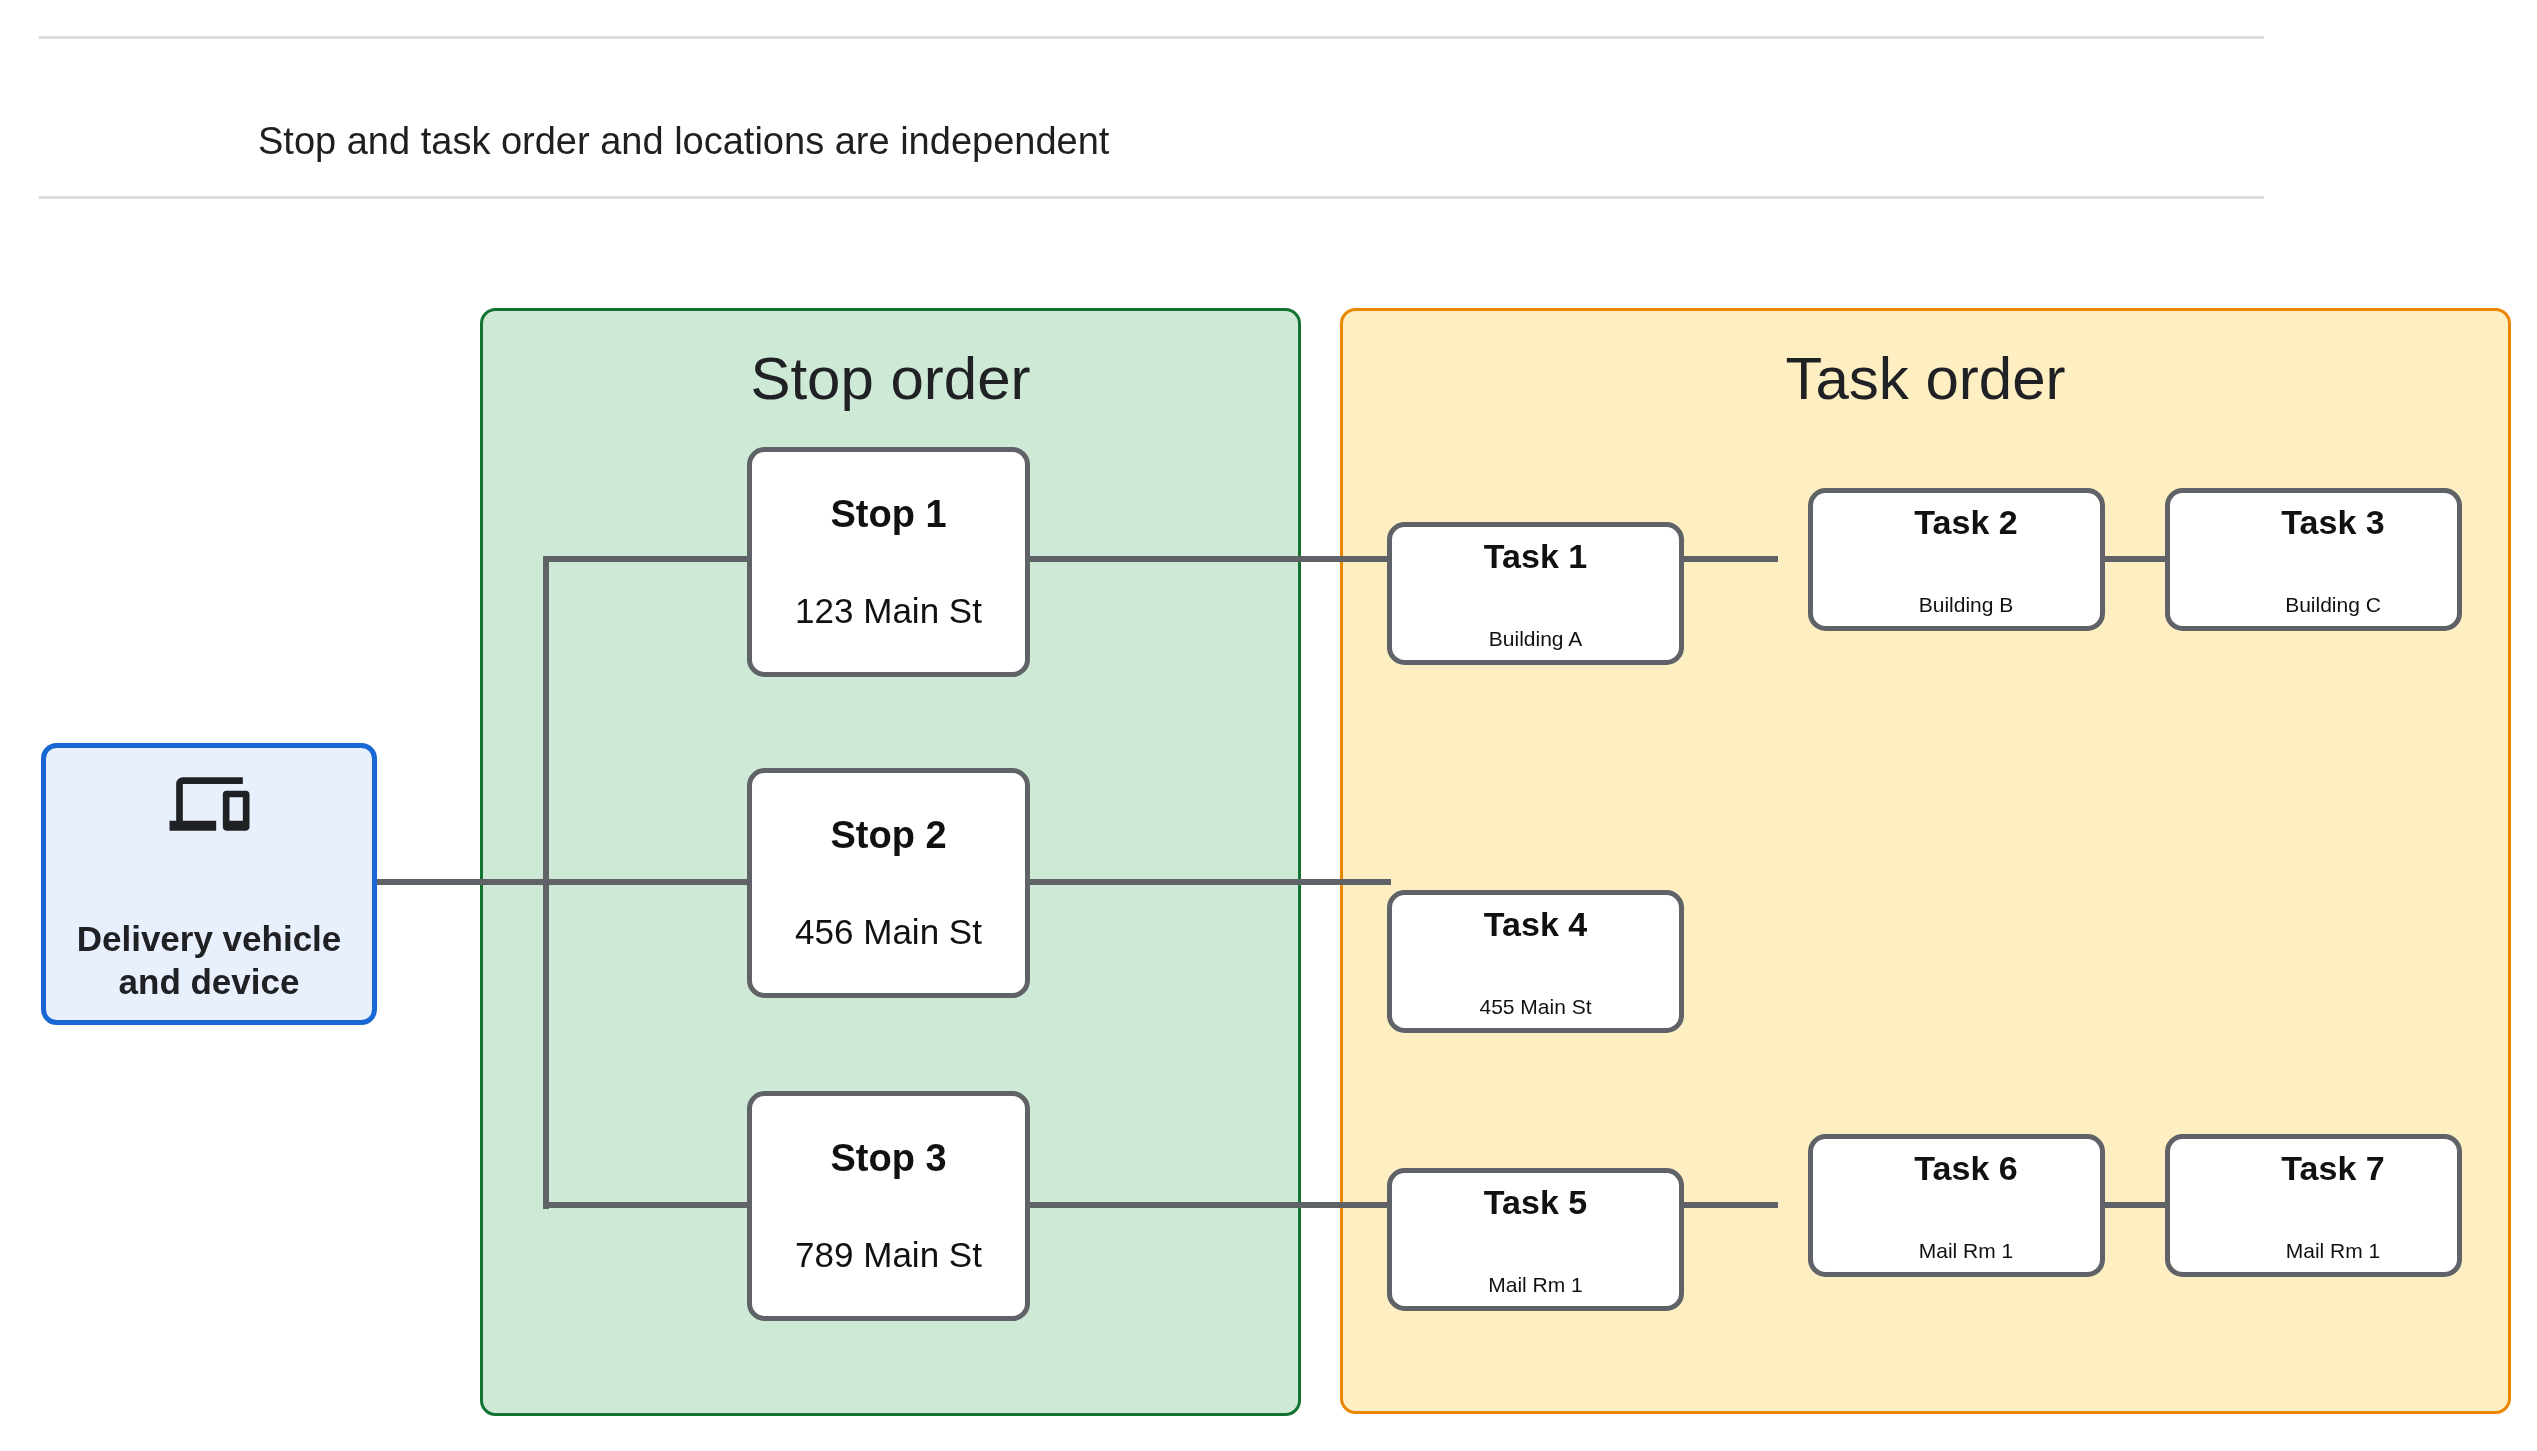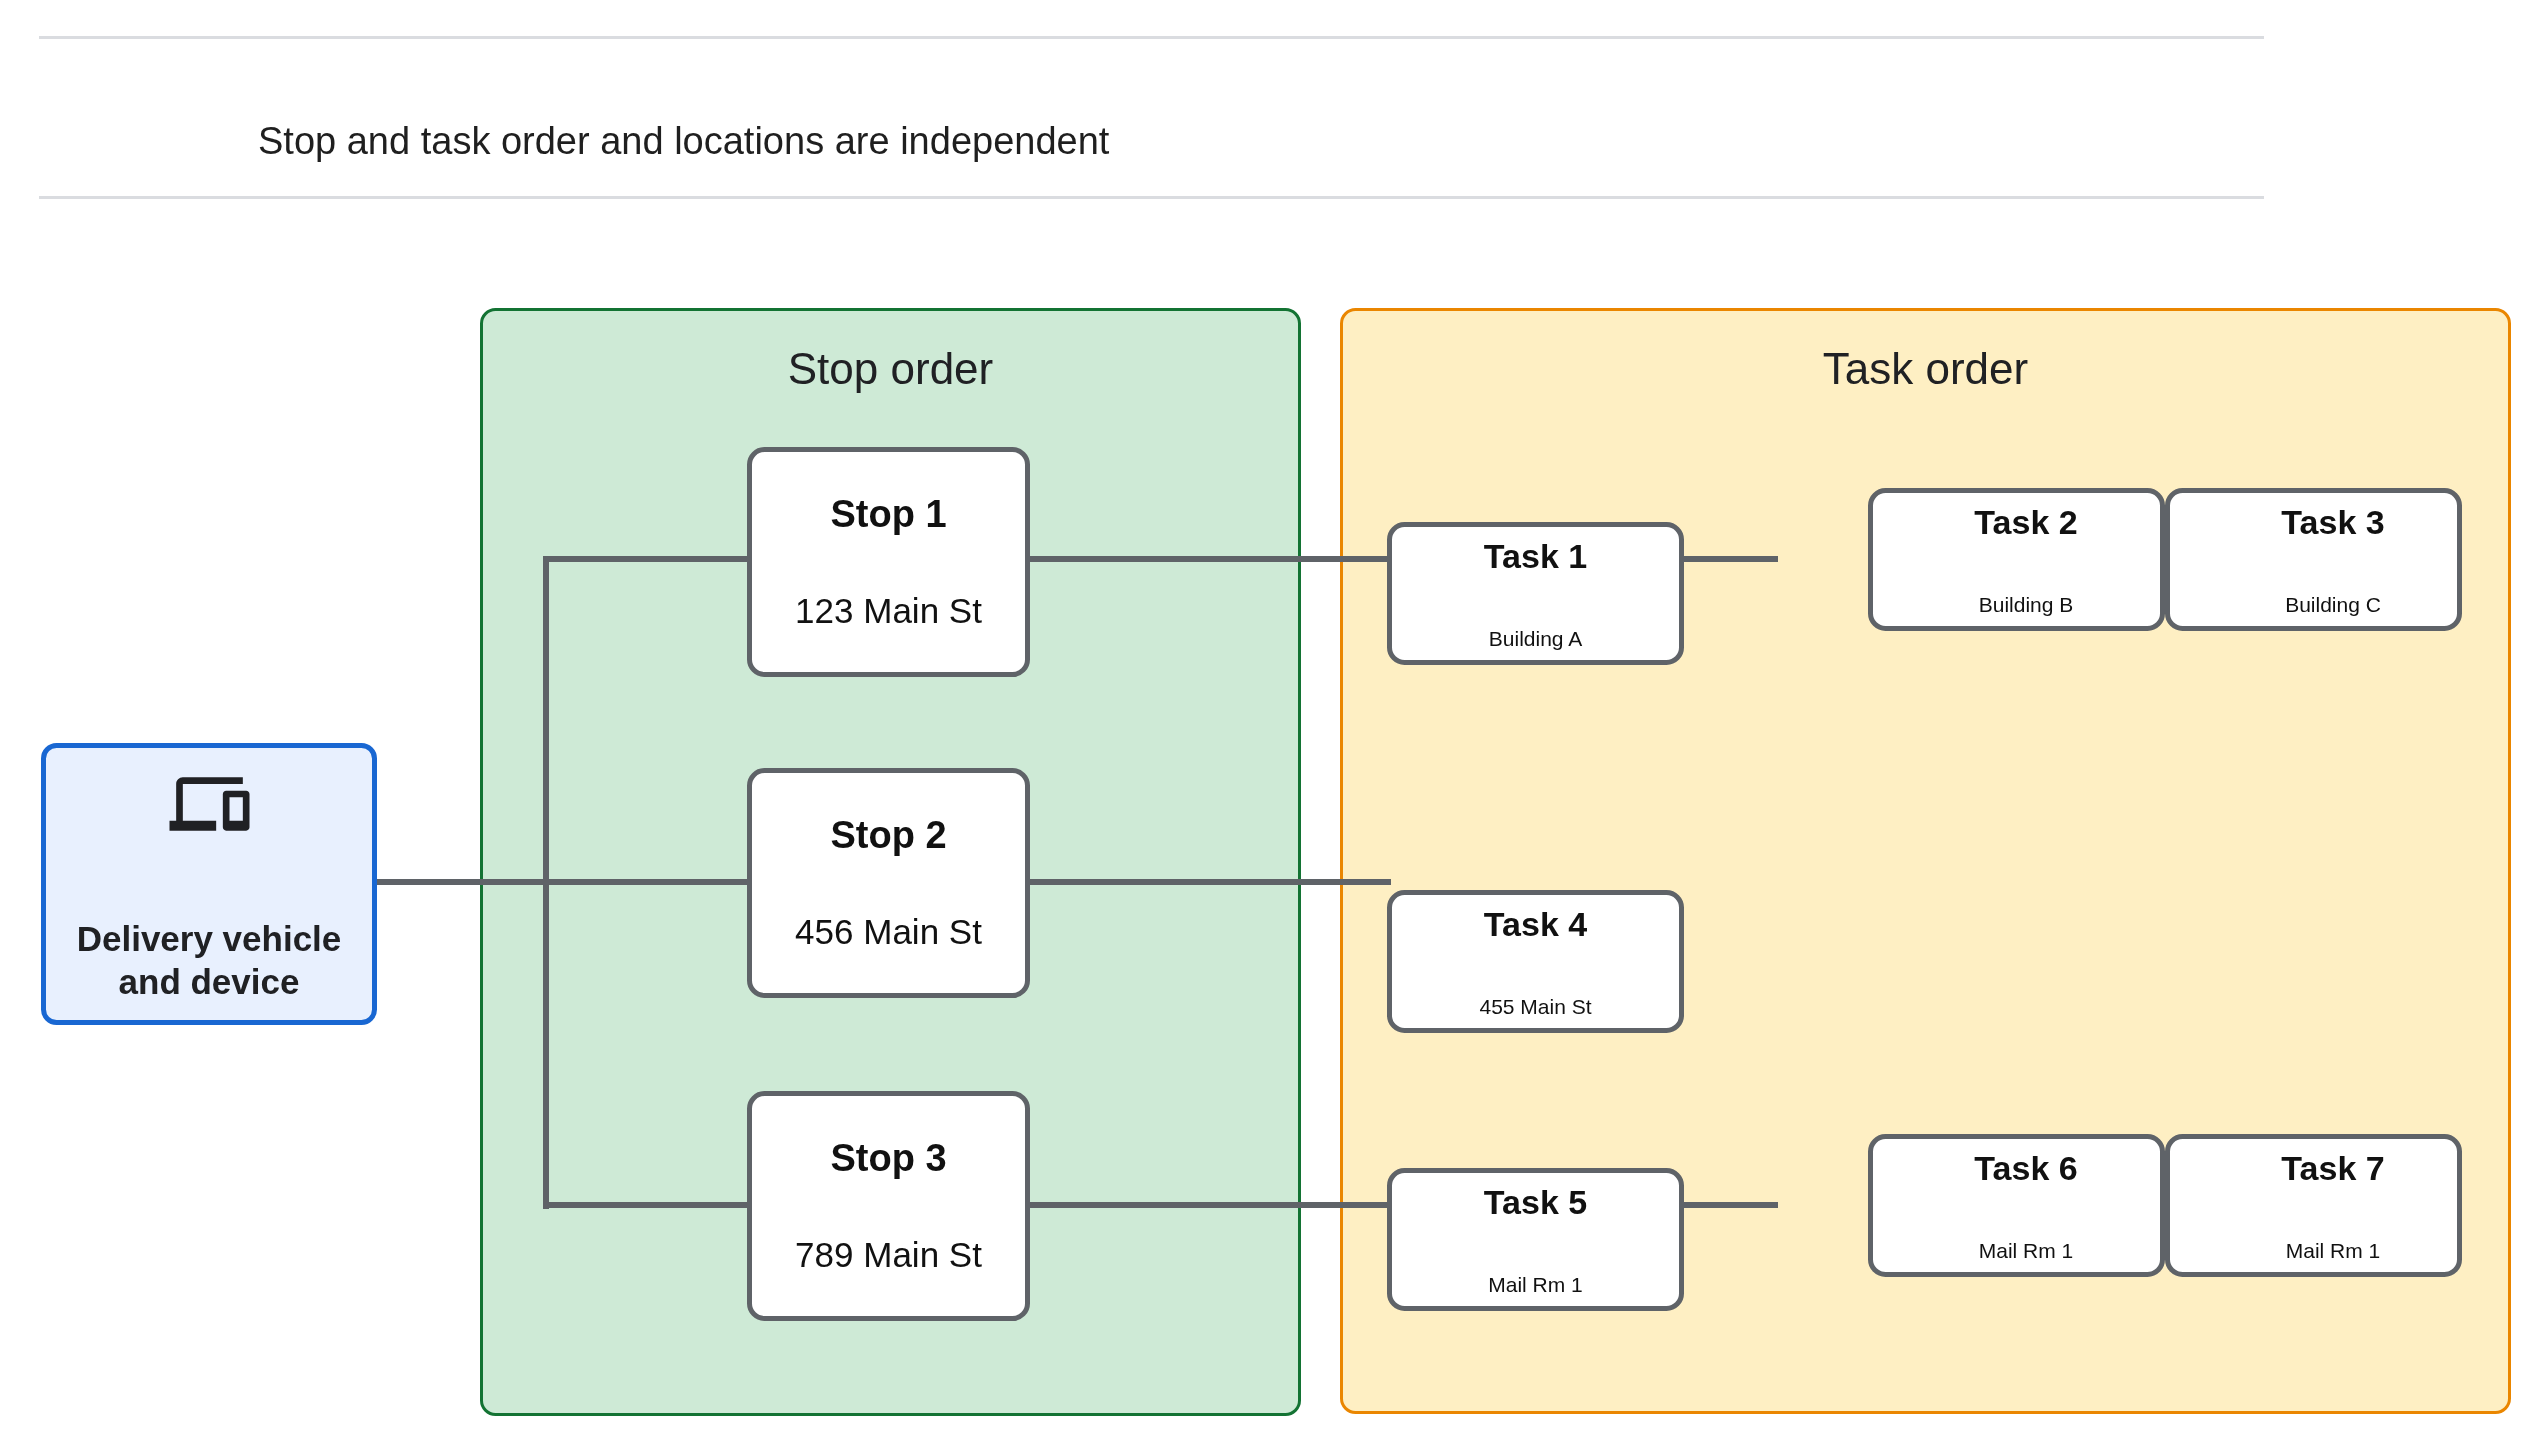--- a/index.html
+++ b/index.html
@@ -12,21 +12,21 @@
   .rule { position:absolute; left:39px; width:2225px; height:2.9px; background:#dadce0; }
   .rule-top { top:36px; }
   .rule-bottom { top:196px; }
   .page-title { position:absolute; left:53px; top:66px; font-size:42px; font-weight:700; color:#1f1f1f; white-space:nowrap; }
   .page-subtitle { position:absolute; left:258px; top:120px; font-size:38px; font-weight:400; color:#1f1f1f; white-space:nowrap; }
 
   
   .panel { position:absolute; top:308px; border-radius:15.5px; box-sizing:border-box; z-index:1; }
   .panel-green { left:480px; width:821px; height:1108px; background:#ceead6; border:3.9px solid #137333; }
   .panel-orange { left:1340px; width:1171px; height:1106px; background:#feefc3; border:3.9px solid #ea8600; }
-  .panel-title { margin-top:33px; text-align:center; font-size:44px; font-weight:400; color:#202124; }
+  .panel-title { margin-top:33px; text-align:center; font-size:60px; font-weight:400; color:#202124; }
 
   
   .conn { position:absolute; background:#5f6368; z-index:2; }
   .h { height:5.8px; } .v { width:5.8px; }
   .c-src    { left:374px;  top:879px;  width:374px; }
   .c-branch { left:543px;  top:556px;  height:653px; }
   .c-s1     { left:543px;  top:556px;  width:208px; }
   .c-s3     { left:543px;  top:1202px; width:208px; }
   .c-r1a    { left:1026px; top:556px;  width:365px; }
   .c-r1b    { left:1679px; top:556px;  width:99px; }
@@ -41,21 +41,21 @@
     position:absolute; background:#ffffff; border:5.8px solid #5f6368; border-radius:17.5px;
     box-sizing:border-box; z-index:3; display:flex; flex-direction:column;
     align-items:center; justify-content:center; text-align:center;gap:45px;
   }
   .stop { left:747px; width:283px; height:230px; }
   .s1 { top:447px; } .s2 { top:768px; } .s3 { top:1091px; }
   .stop .node-title { font-size:38px; font-weight:700; color:#111111; line-height:1.2; }
   .stop .node-sub   { font-size:35px; font-weight:400; color:#111111; margin-top:7.8px; line-height:1.2; }
 
   .task { width:297px; height:143px; }
-  .col1 { left:1387px;margin-top:34px; } .col2 { left:1868px;padding-left:19px; } .col3 { left:2165px;padding-left:39px; }
+  .col1 { left:1387px;margin-top:34px; } .col2 { left:1808px;padding-left:19px; } .col3 { left:2165px;padding-left:39px; }
   .row1 { top:488px; } .row2 { top:856px; } .row3 { top:1134px; }
   .task .node-title { font-size:34px; font-weight:700; color:#111111; line-height:1.2; }
   .task .node-sub   { font-size:21px; font-weight:400; color:#111111; margin-top:4.8px; line-height:1.2; }
 
   .source {
     left:41px; top:743px; width:336px; height:282px;
     background:#e8f0fe; border:5.8px solid #1967d2; border-radius:15.5px;
   }
   .source .devices { width:93px; height:80px; margin-bottom:29px; }
   .source .src-label { font-size:35px; font-weight:700; color:#202124; line-height:1.22; }

